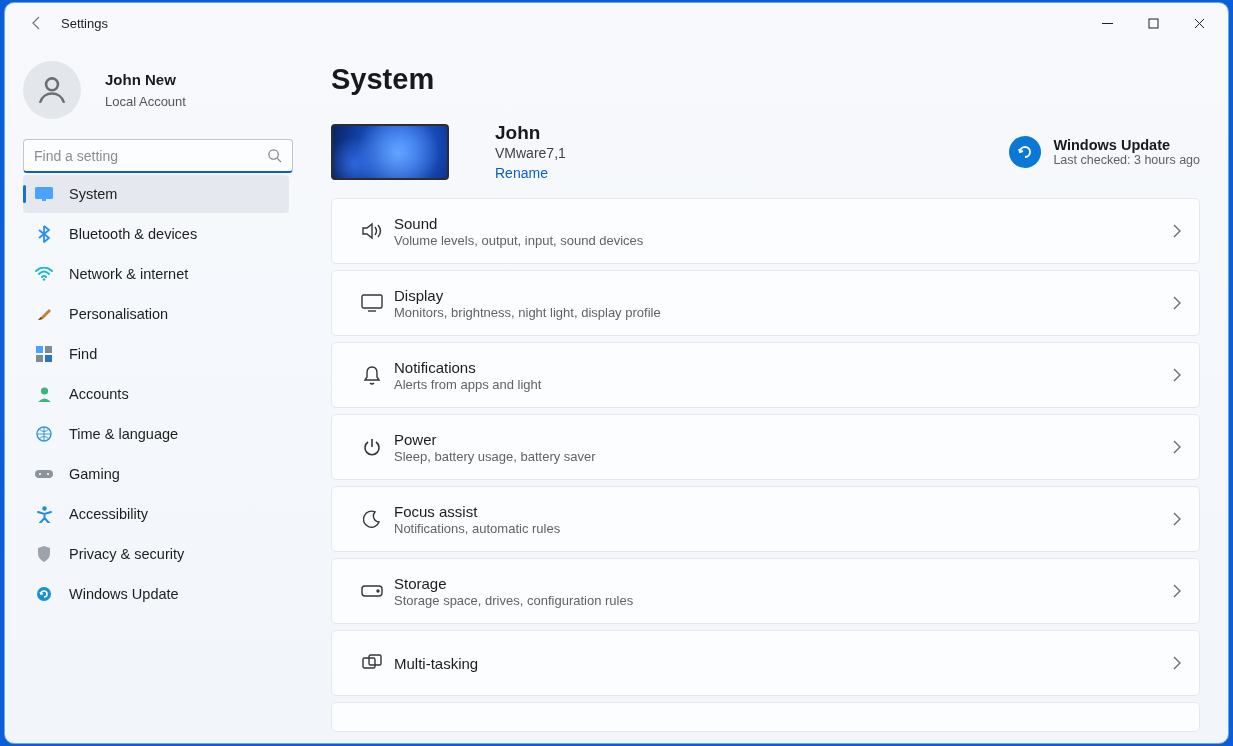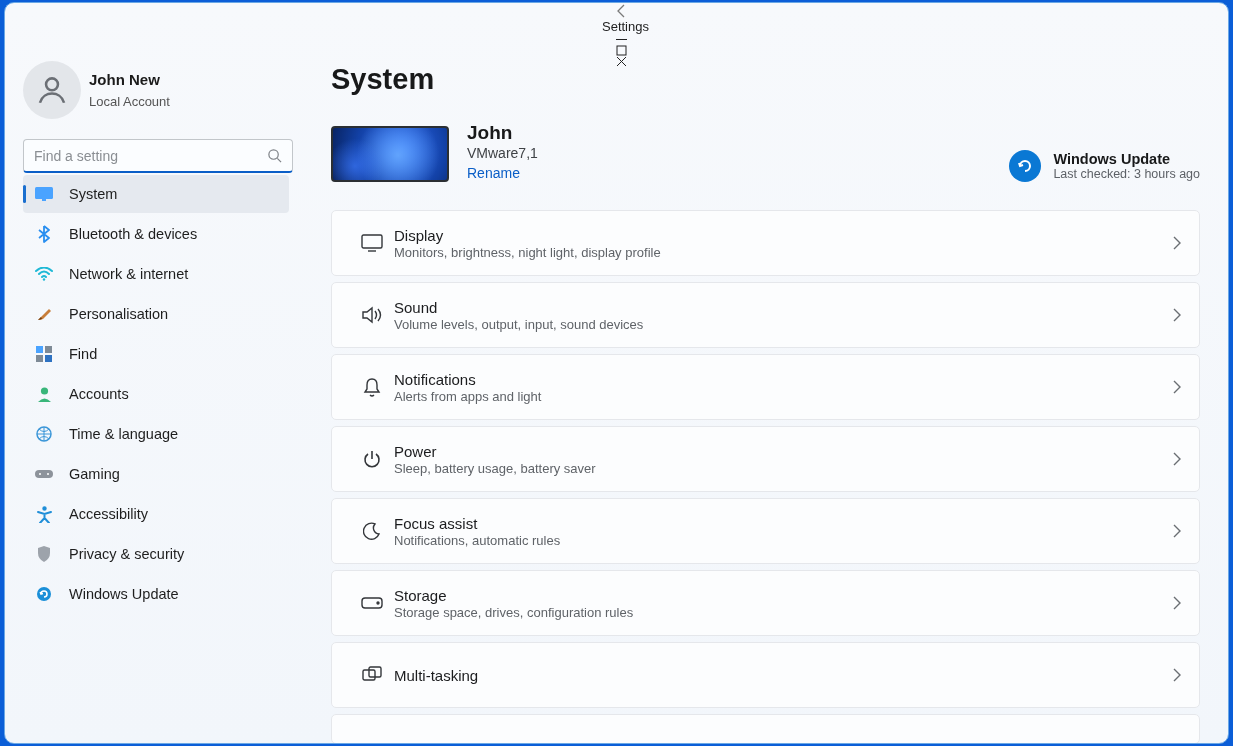--- a/index.html
+++ b/index.html
@@ -7,33 +7,33 @@
 
 .window {
   position: absolute; left: 4px; top: 2px; width: 1225px; height: 742px;
   background: linear-gradient(180deg, #f7f9fc 0%, #f2f6fb 100%);
   border-radius: 10px;
   border: 1px solid #6aa8e6;
   overflow: hidden;
 }
 
 .titlebar {
-  display: flex; align-items: center; height: 40px; padding: 0 6px 0 16px; flex-direction: column;
+  display: flex; align-items: center; height: 40px; padding: 0 6px 0 16px;
 }
 .back-btn { width: 32px; height: 32px; display:flex; align-items:center; justify-content:center; color:#7a7a7a; cursor:default; }
 .title-text { margin-left: 8px; font-size: 13px; color:#222; }
 .titlebar .spacer { flex:1; }
 .sysbtn { width: 46px; height: 32px; display:flex; align-items:center; justify-content:center; color:#222; }
 .sysbtn svg { width:11px; height:11px; }
 
 .main { display:flex; height: calc(100% - 40px); }
 
 
 .sidebar { width: 310px; padding: 4px 0 0 0; }
-.profile { display:flex; align-items:center; padding: 14px 0 20px 18px; gap: 8px; }
+.profile { display:flex; align-items:center; padding: 14px 0 20px 18px; gap: 24px; }
 .avatar { width: 58px; height:58px; border-radius:50%; background:#e3e6ea; display:flex; align-items:center; justify-content:center; color:#6b6f75; }
 .avatar svg { width:34px; height:34px; }
 .profile-name { font-size:15px; font-weight:600; color:#1b1b1b; }
 .profile-sub { font-size:13px; color:#555;margin-top:6px; }
 
 .search-wrap { padding: 0 22px 0 18px; }
 .search-box {
   position:relative; display:flex; align-items:center;
   height:34px; background:#fbfdff; border:1px solid #c2c6ca;
   border-bottom: 2px solid #0a5ec7; border-radius:4px;
@@ -55,21 +55,21 @@
 .nav-item.active::before {
   content:""; position:absolute; left:0; top:10px; bottom:10px; width:3px;
   background:#1a6fcf; border-radius:2px;
 }
 .nav-item .nav-icon { width:18px; display:flex; align-items:center; justify-content:center; }
 
 
 .content { flex:1; padding: 20px 28px 0 16px; overflow-y:auto; }
 .page-title { font-size:29px; font-weight:600; color:#18191a; margin-bottom: 26px; }
 
-.device-row { display:flex; align-items:flex-end; margin-bottom: 28px; }
+.device-row { display:flex; align-items:center; margin-bottom: 16px; gap: 28px; }
 .thumb {
   width:118px; height:56px; border:2px solid #2b2f33; border-radius:4px;
   background: radial-gradient(circle at 60% 40%, #2f6cf6 0%, #1240a4 60%, #07205b 100%);
   position:relative; overflow:hidden; margin-right:18px;
 }
 .thumb::before, .thumb::after {
   content:""; position:absolute; border-radius:50%;
 }
 .thumb::before { width:90px; height:90px; left:20px; top:-18px; background: radial-gradient(circle, rgba(103,170,255,.9), rgba(27,84,200,0) 65%); }
 .thumb::after  { width:60px; height:60px; left:-8px; top:8px; background: radial-gradient(circle, rgba(60,120,250,.7), rgba(20,60,160,0) 65%); }
@@ -285,45 +285,45 @@
           <div>
             <div class="wu-title">Windows Update</div>
             <div class="wu-sub">Last checked: 3 hours ago</div>
           </div>
         </div>
       </div>
 
       <div class="card">
         <div class="card-icon">
           <svg width="22" height="18" viewBox="0 0 22 18" fill="none" stroke="currentColor" stroke-width="1.4">
+              <path d="M2 6 H6 L11 2 V16 L6 12 H2z"></path>
+              <path d="M14 5 Q17 9 14 13 M17 3 Q22 9 17 15"></path>
+            </svg>
+        </div>
+        <div class="card-text">
+          <div class="card-title">Sound</div>
+          <div class="card-sub">Volume levels, output, input, sound devices</div>
+        </div>
+        <div class="chev">
+            <svg width="9" height="14" viewBox="0 0 9 14">
+              <path d="M2 1 L8 7 L2 13" fill="none" stroke="currentColor" stroke-width="1.4"></path>
+            </svg>
+          </div>
+      </div>
+
+      <div class="card">
+        <div class="card-icon">
+          <svg width="22" height="18" viewBox="0 0 22 18" fill="none" stroke="currentColor" stroke-width="1.4">
               <rect x="1" y="1" width="20" height="13" rx="1.5"></rect>
               <path d="M7 17 H15"></path>
             </svg>
         </div>
         <div class="card-text">
           <div class="card-title">Display</div>
           <div class="card-sub">Monitors, brightness, night light, display profile</div>
-        </div>
-        <div class="chev">
-            <svg width="9" height="14" viewBox="0 0 9 14">
-              <path d="M2 1 L8 7 L2 13" fill="none" stroke="currentColor" stroke-width="1.4"></path>
-            </svg>
-          </div>
-      </div>
-
-      <div class="card">
-        <div class="card-icon">
-          <svg width="22" height="18" viewBox="0 0 22 18" fill="none" stroke="currentColor" stroke-width="1.4">
-              <path d="M2 6 H6 L11 2 V16 L6 12 H2z"></path>
-              <path d="M14 5 Q17 9 14 13 M17 3 Q22 9 17 15"></path>
-            </svg>
-        </div>
-        <div class="card-text">
-          <div class="card-title">Sound</div>
-          <div class="card-sub">Volume levels, output, input, sound devices</div>
         </div>
         <div class="chev">
             <svg width="9" height="14" viewBox="0 0 9 14">
               <path d="M2 1 L8 7 L2 13" fill="none" stroke="currentColor" stroke-width="1.4"></path>
             </svg>
           </div>
       </div>
 
       <div class="card">
         <div class="card-icon">

